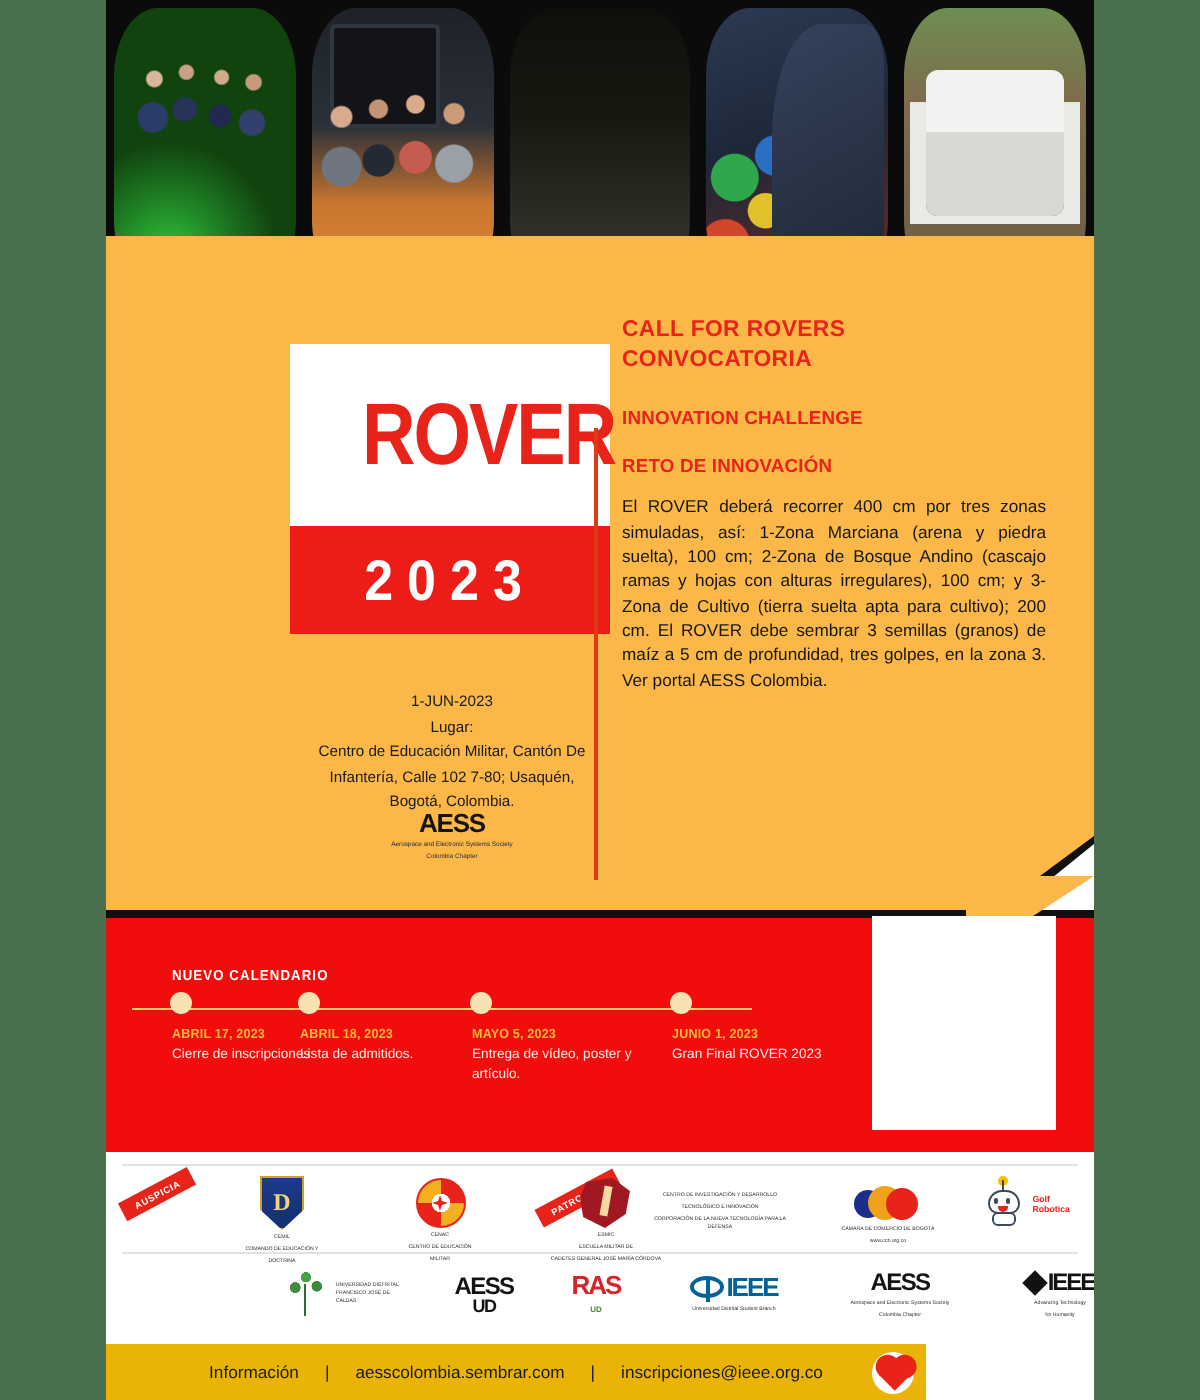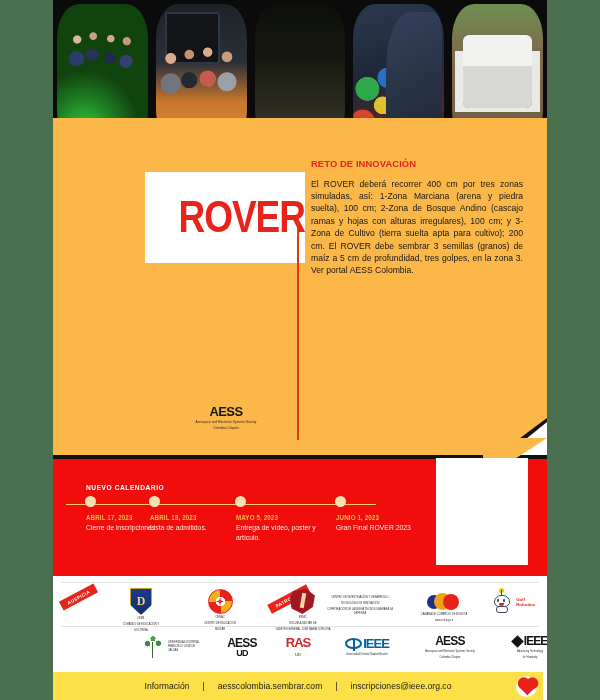--- a/index.html
+++ b/index.html
@@ -129,21 +129,21 @@
     clip-path: polygon(0 0, 100% 0, 100% 304px, 442px 100%, 0 100%);
   }
 
   
   .rover-logo {
     position: absolute; left: 92px; top: 172px;
     width: 160px; height: 145px; z-index: 4;
   }
   .rover-top {
     height: 63%; background: #ffffff;
-    display:flex; align-items:center; justify-content:flex-end;
+    display:flex; align-items:center; justify-content:flex-start;padding-left:36px;
   }
   .rover-top span {
     color:#e8231a; font-weight:900; font-size:37px; letter-spacing:-1px;
     font-family:"Liberation Sans", sans-serif;
     transform: scaleY(1.18); display:inline-block;
   }
   .rover-bot {
     height: 37%; background:#ed1c16;
     display:flex; align-items:center; justify-content:center;
   }
@@ -307,22 +307,22 @@
   .tree::after {
     content:""; position:absolute; left:3px; top:0; width:18px; height:13px;
     background:
       radial-gradient(circle at 20% 60%, #3f8c3f 0 16%, transparent 17%),
       radial-gradient(circle at 50% 20%, #49a049 0 18%, transparent 19%),
       radial-gradient(circle at 80% 55%, #3f8c3f 0 16%, transparent 17%);
   }
 
   
   .footer {
-    position:absolute; left:0; top:672px; width:490px; height:28px;
-    background:#fde047; z-index:3;
+    position:absolute; left:0; top:672px; width:410px; height:28px;
+    background:#eab308; z-index:3;
     display:flex; align-items:center; justify-content:center; gap:13px;
     color:#1a1a1a; font-size:8.6px;
   }
   .footer .sep { color:#1a1a1a; }
   .heart-badge {
     position:absolute; right:6px; top:4px; width:21px; height:21px;
     border-radius:50%; background:#fff; z-index:5;
     display:flex; align-items:center; justify-content:center;
   }
   .heart {
@@ -361,33 +361,46 @@
     </div>
   </div>
 
   <div class="orange-black-edge"></div>
   <div class="body-orange-cut"></div>
 
   <div class="rover-logo">
     <div class="rover-top">
       <span>ROVER</span>
     </div>
-  </div>
-
+    <div class="rover-bot">
+      <span>2023</span>
+    </div>
+  </div>
+
+  <div class="event-meta">
+    <span class="ln">1-JUN-2023</span>
+    <span class="ln">Lugar:</span>
+    <span class="ln">Centro de Educación Militar, Cantón De</span>
+    <span class="ln">Infantería, Calle 102 7-80;  Usaquén,</span>
+    <span class="ln">Bogotá, Colombia.</span>
+  </div>
 
   <div class="aess-mark">
     <div class="aw">AESS</div>
     <div class="tiny">Aerospace and Electronic Systems Society</div>
     <div class="tiny">Colombia Chapter</div>
   </div>
 
   <div class="vline"></div>
 
   <div class="rcol">
-    <div class="sub-red" style="margin-top:0">RETO DE INNOVACIÓN</div>
+    <div class="head-red">CALL FOR ROVERS</div>
+    <div class="head-red">CONVOCATORIA</div>
+    <div class="sub-red">INNOVATION CHALLENGE</div>
+    <div class="sub-red" style="margin-top:12px">RETO DE INNOVACIÓN</div>
     <div class="para2">El ROVER deberá recorrer 400 cm por tres zonas simuladas, así: 1-Zona Marciana (arena y piedra suelta), 100 cm; 2-Zona de Bosque Andino (cascajo ramas y hojas con alturas irregulares), 100 cm; y 3- Zona de Cultivo (tierra suelta apta para cultivo); 200 cm. El ROVER debe sembrar 3 semillas (granos) de maíz a 5 cm de profundidad, tres golpes, en la zona 3. Ver portal AESS Colombia.</div>
   </div>
 
   <div class="red-band-top-black"></div>
   <div class="red-band"></div>
   <div class="red-band-cut"></div>
 
   <div class="cal-title">NUEVO CALENDARIO</div>
   <div class="cal-line"></div>
 

